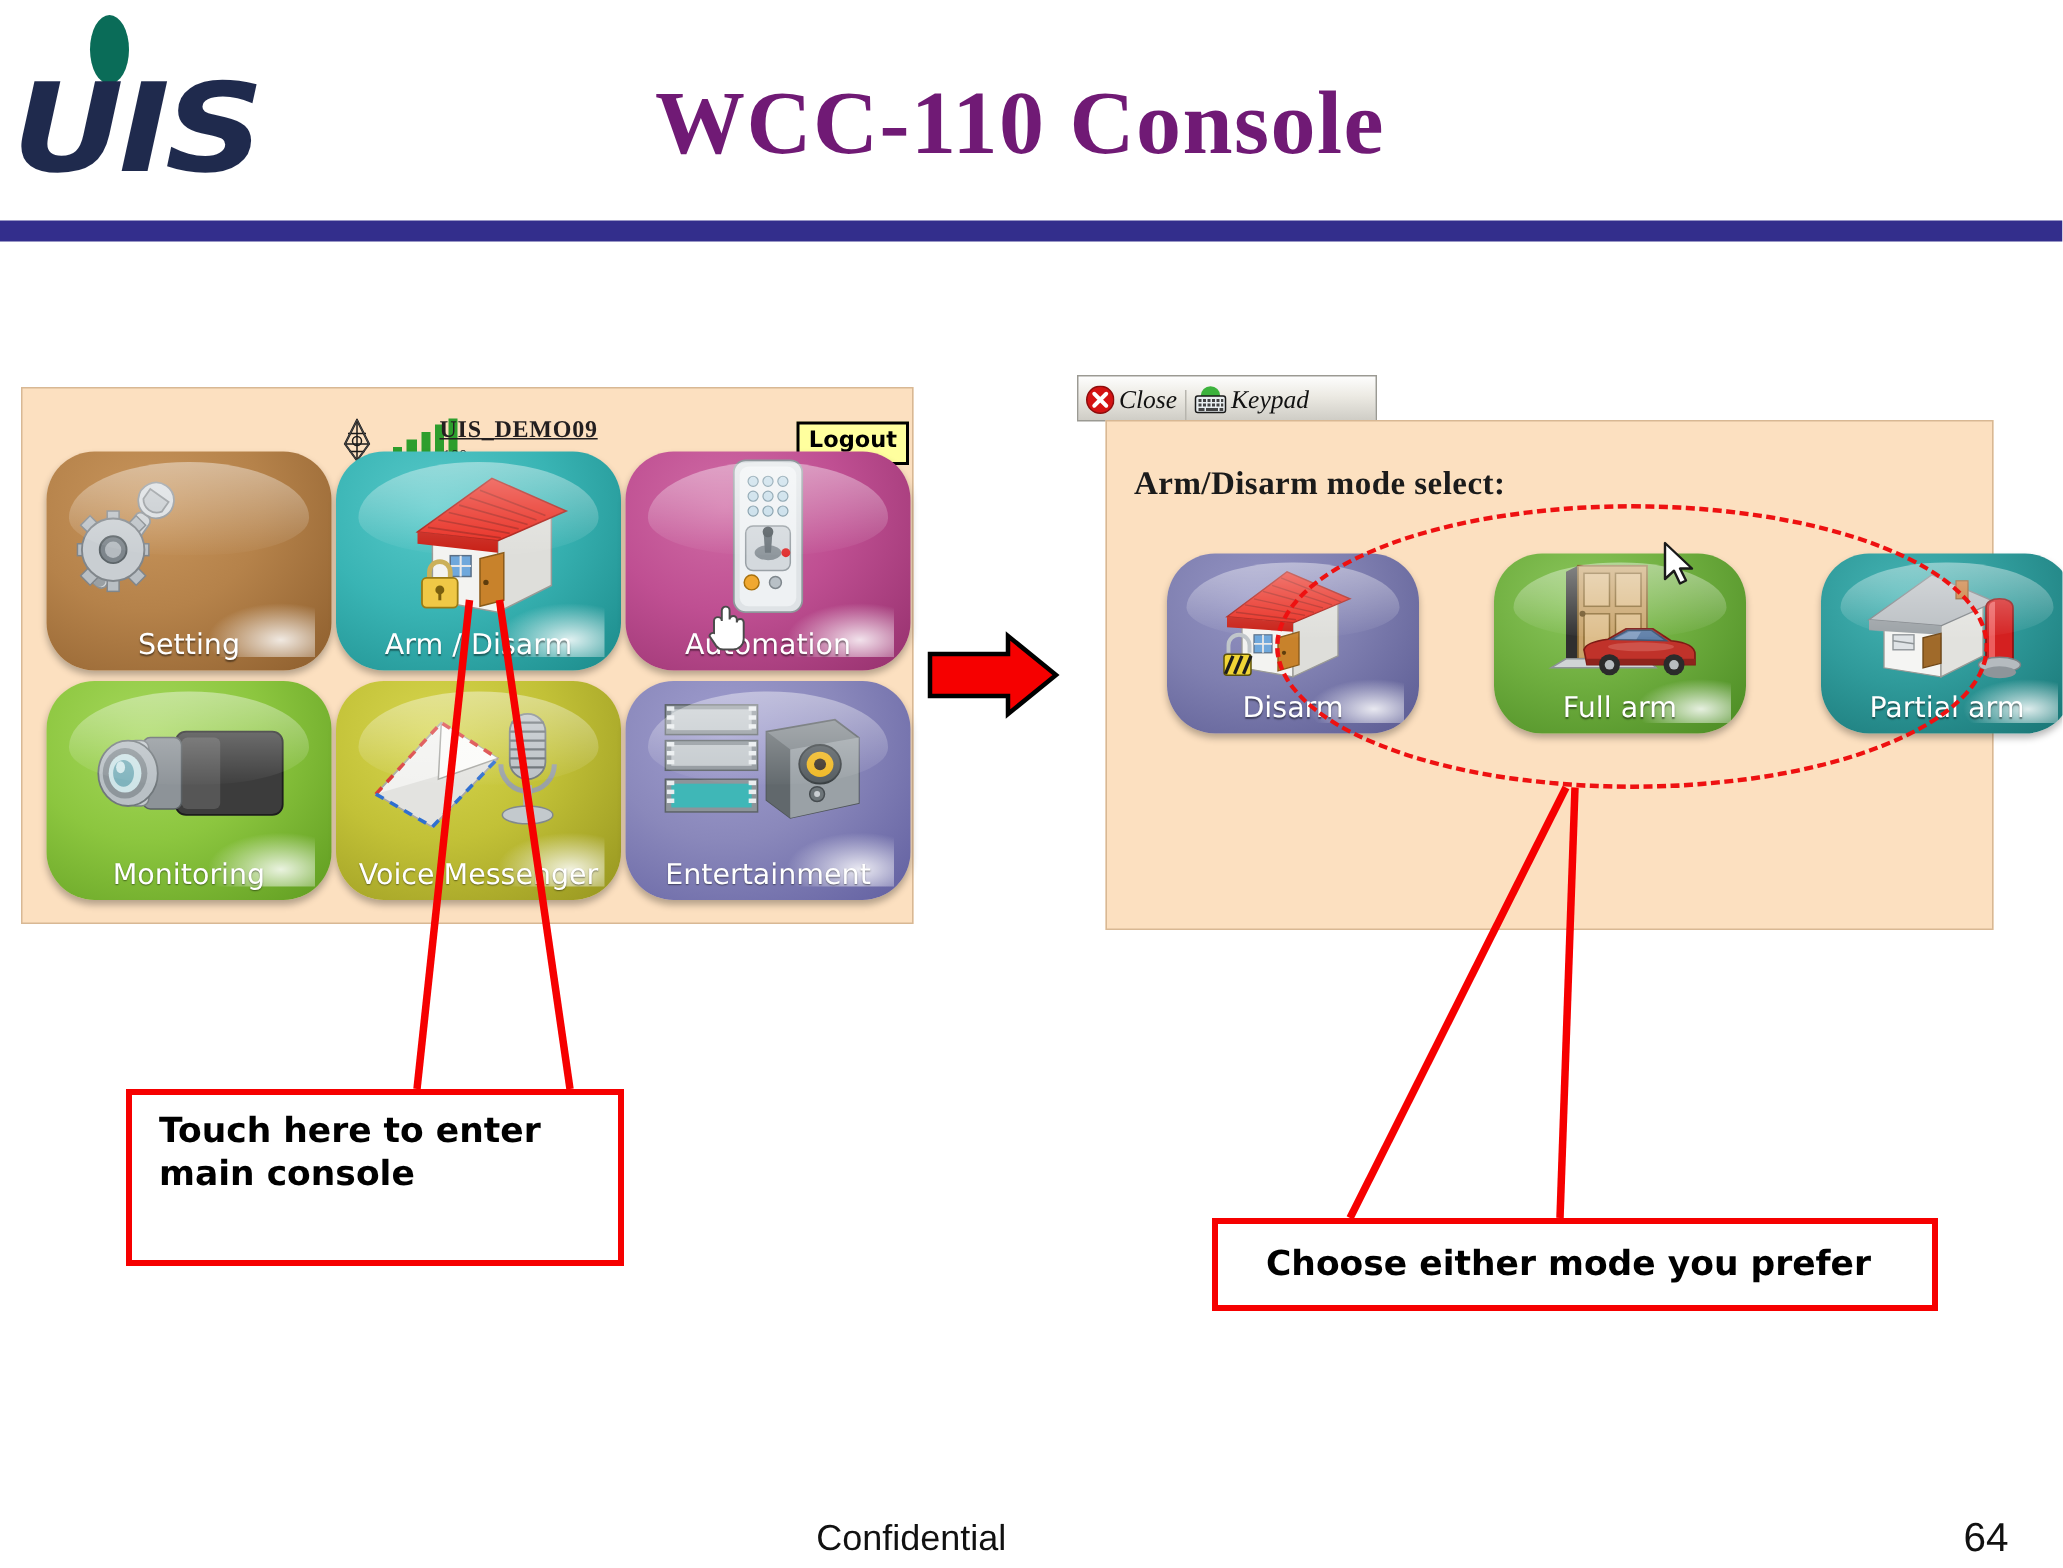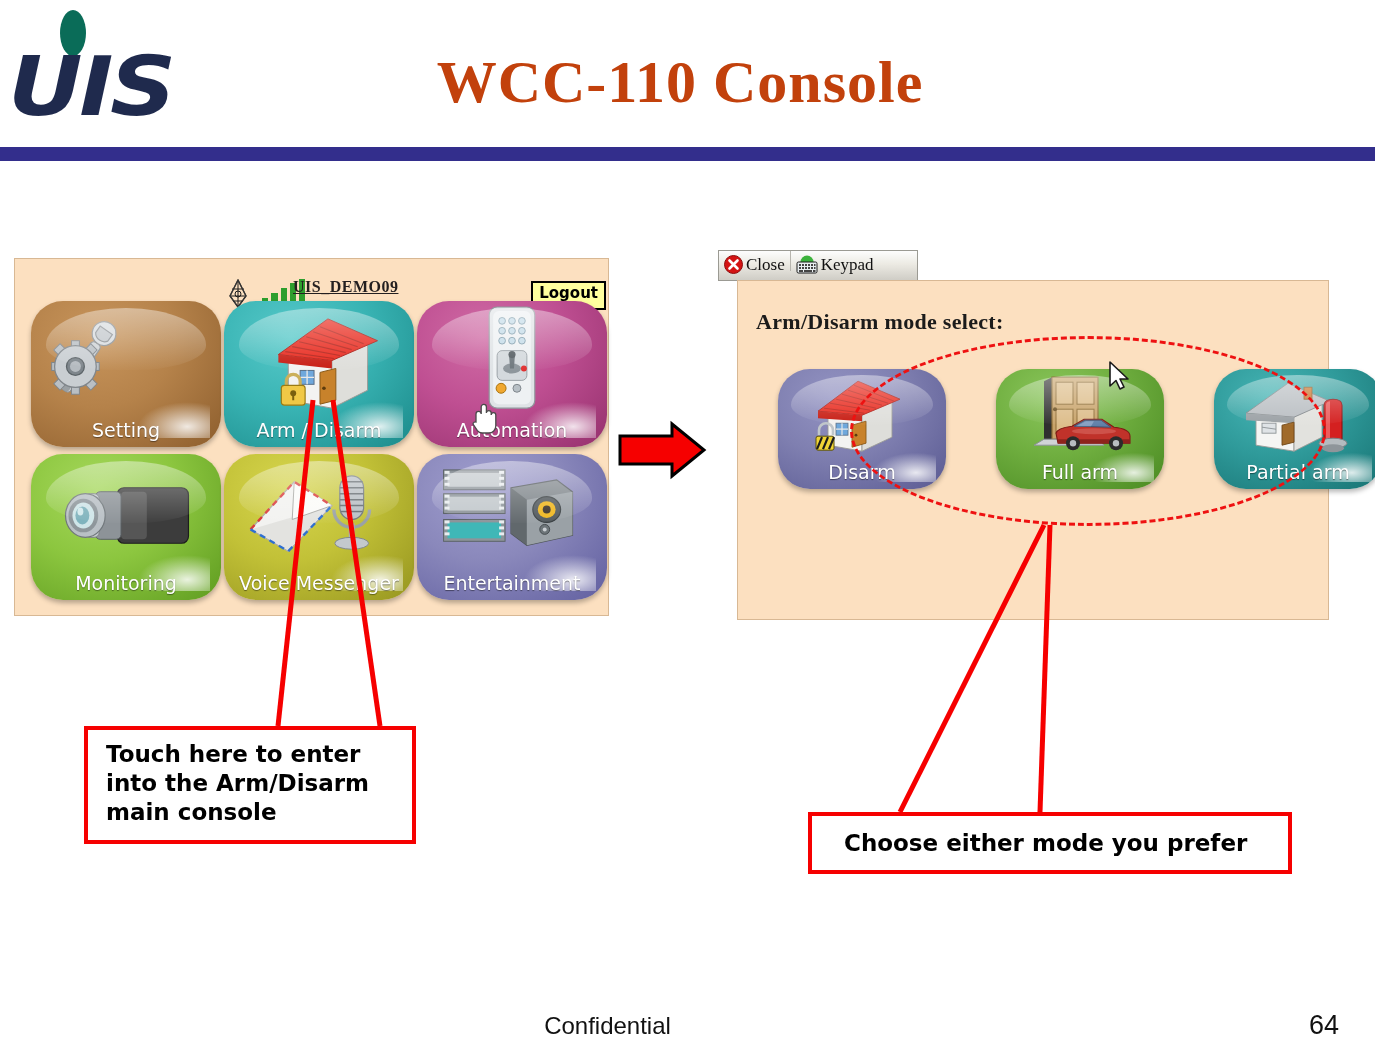--- a/index.html
+++ b/index.html
@@ -26,21 +26,21 @@
     font-weight: bold; font-style: italic;
     font-size: 82px; letter-spacing: -3px;
     color: #1f2a4d; line-height: 1;
     transform: scaleX(1.12); transform-origin: left center;
   }
   #page-title {
     position: absolute; left: 300px; top: 48px; width: 760px;
     text-align: center;
     font-family: "Liberation Serif", serif;
     font-weight: bold; font-size: 60px;
-    color: #c2410c;
+    color: #701a75;
     letter-spacing: 1px;
     white-space: nowrap;
   }
   #header-rule {
     position: absolute; left: 0; top: 147px;
     width: 1375px; height: 14px;
     background: #332e8c;
   }
 
   
@@ -112,21 +112,21 @@
     grid-template-columns: repeat(3, 190px);
     grid-template-rows: repeat(2, 146px);
     column-gap: 3px; row-gap: 7px;
   }
 
   
   #right-toolbar {
     position: absolute; left: 718px; top: 250px; width: 200px; height: 31px;
     background: linear-gradient(to bottom,#fdfdfd 0%,#eceae3 45%,#cfcdc6 100%);
     border: 1px solid #9b9a93;
-    display: flex; align-items: flex-start;
+    display: flex; align-items: flex-end; font-style: italic;
   }
   .tb-btn {
     display: flex; align-items: center; gap: 3px;
     height: 27px; padding: 0 5px;
     font-family: "Liberation Serif", serif;
     font-size: 17px; color: #111;
     cursor: pointer;
   }
   .tb-sep { width: 1px; height: 20px; background: #b7b5ae; }
   #right-panel { left: 704px; top: 280px; width: 592px; height: 340px; margin-left: 33px; }
@@ -579,20 +579,19 @@
              a7 7 0 0 1 -7 7 L8 29 a6 6 0 0 1 -4.6 -2.4 L-1 20 a2.4 2.4 0 0 1 3 -2 Z" fill="#ffffff" stroke="#4a4a4a" stroke-width="1.3"></path>
   </g>
 
   <g transform="translate(1110,362)">
     <path d="M0 0 L0 24 L6 18.5 L10 27 L14 25 L10 17 L18 17 Z" fill="#ffffff" stroke="#1a1a1a" stroke-width="1.6" stroke-linejoin="round"></path>
   </g>
 </svg>
 
 <div class="callout" id="callout-left">
   <div>Touch here to enter</div>
-  <div>into the Arm/Disarm</div>
   <div>main console</div>
 </div>
 
 <div class="callout" id="callout-right">Choose either mode you prefer</div>
 
 <div id="footer-confidential">Confidential</div>
 <div id="footer-pagenum">64</div>
 
 </body></html>

